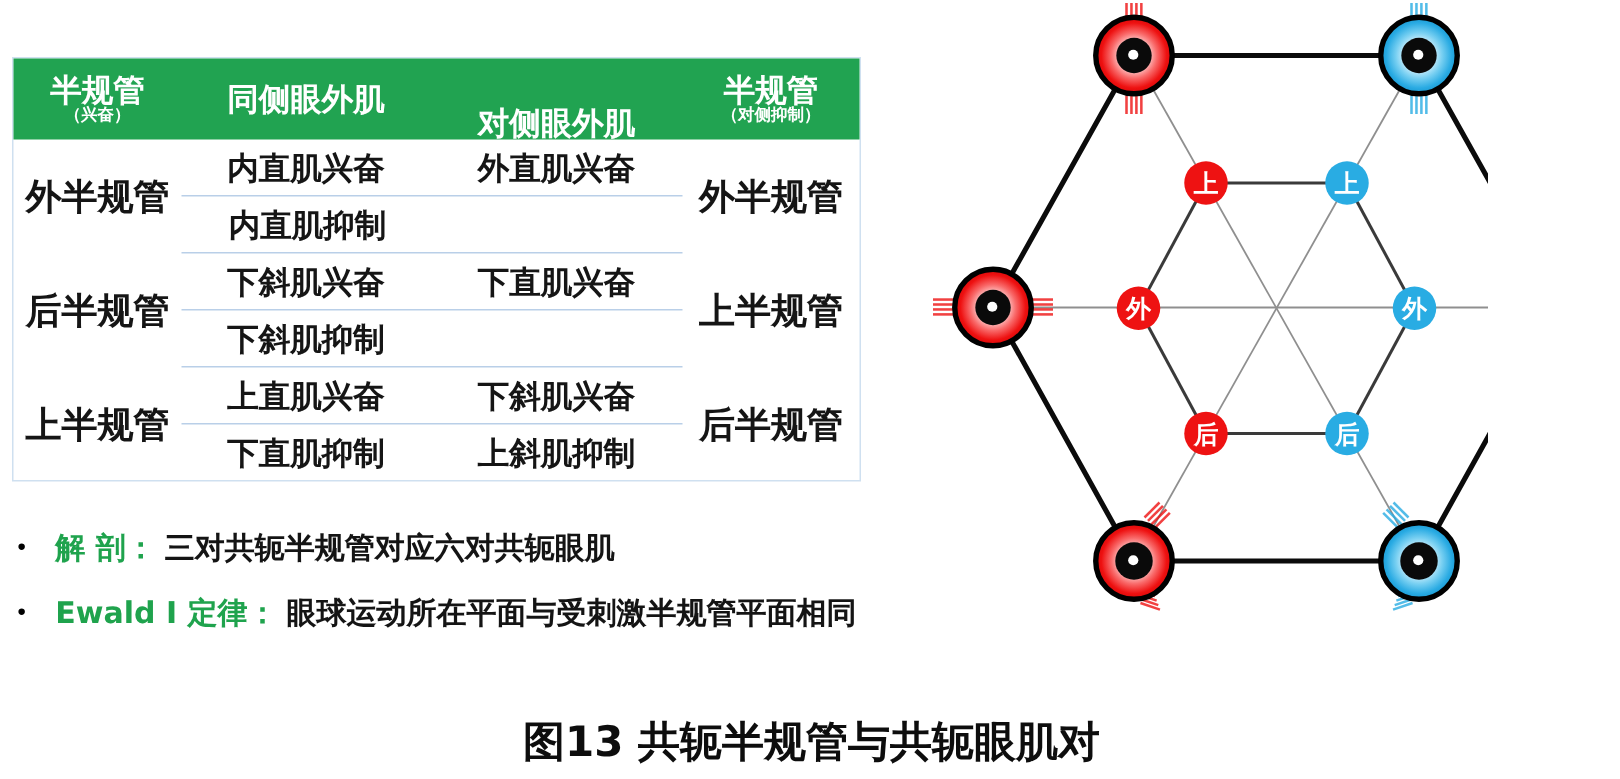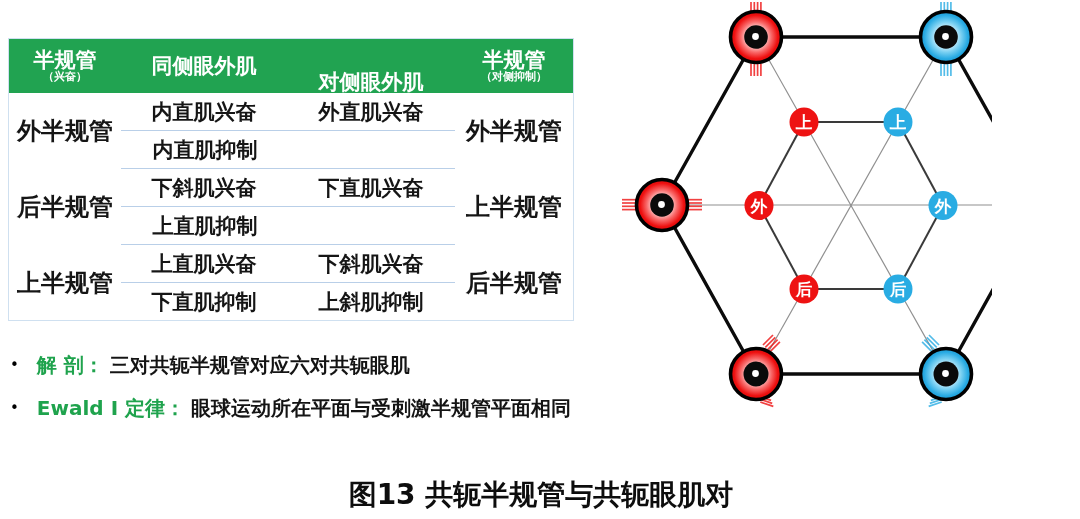--- a/index.html
+++ b/index.html
@@ -89,21 +89,21 @@
       </div>
 
       <div class="group">
         <div class="glabel left">后半规管</div>
         <div class="gmid">
           <div class="grow first">
             <div class="cell m1">下斜肌兴奋</div>
             <div class="cell m2">下直肌兴奋</div>
           </div>
           <div class="grow">
-            <div class="cell m2">上直肌抑制</div>
+            <div class="cell m1">下斜肌抑制</div>
           </div>
         </div>
         <div class="glabel right">上半规管</div>
       </div>
 
       <div class="group">
         <div class="glabel left">上半规管</div>
         <div class="gmid">
           <div class="grow first">
             <div class="cell m1">上直肌兴奋</div>

